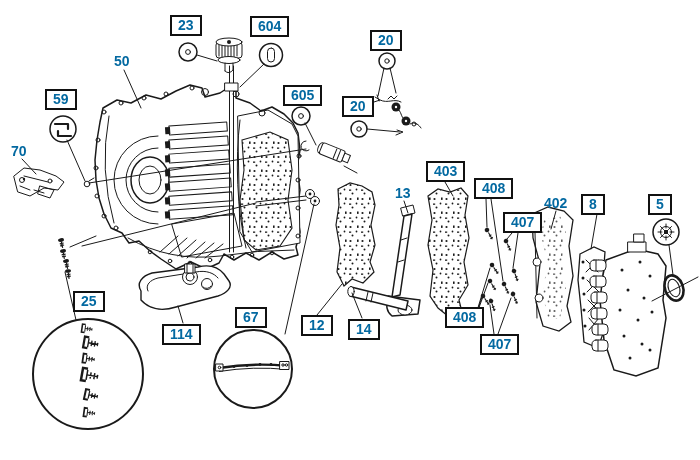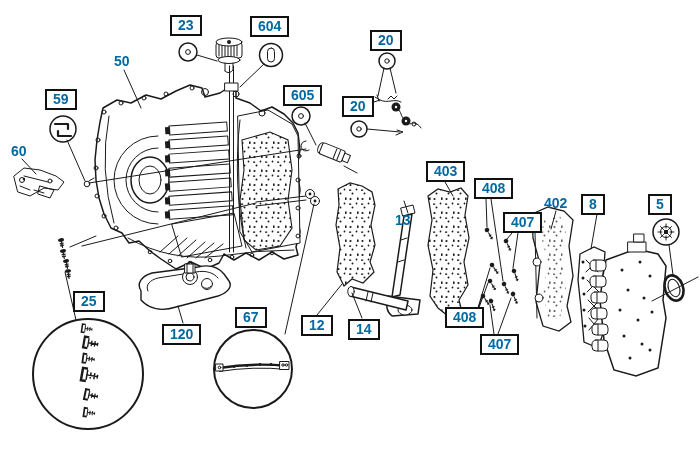--- a/index.html
+++ b/index.html
@@ -365,28 +365,28 @@
   </g>
 </svg>
 
   <div class="callout boxed" style="left:170px;top:15px;">23</div>
   <div class="callout boxed" style="left:250px;top:16px;">604</div>
   <div class="callout boxed" style="left:283px;top:85px;">605</div>
   <div class="callout boxed" style="left:370px;top:30px;">20</div>
   <div class="callout boxed" style="left:342px;top:96px;">20</div>
   <div class="callout boxed" style="left:45px;top:89px;">59</div>
   <div class="callout plain" style="left:112px;top:53px;">50</div>
-  <div class="callout plain" style="left:9px;top:143px;">60</div>
-  <div class="callout plain" style="left:393px;top:185px;margin-top:27px;">13</div>
+  <div class="callout plain" style="left:9px;top:143px;">70</div>
+  <div class="callout plain" style="left:393px;top:185px;">13</div>
   <div class="callout boxed" style="left:426px;top:161px;">403</div>
   <div class="callout boxed" style="left:474px;top:178px;">408</div>
   <div class="callout boxed" style="left:503px;top:212px;">407</div>
   <div class="callout plain" style="left:542px;top:195px;">402</div>
   <div class="callout boxed" style="left:581px;top:194px;">8</div>
   <div class="callout boxed" style="left:648px;top:194px;">5</div>
   <div class="callout boxed" style="left:445px;top:307px;">408</div>
   <div class="callout boxed" style="left:480px;top:334px;">407</div>
   <div class="callout boxed" style="left:301px;top:315px;">12</div>
   <div class="callout boxed" style="left:348px;top:319px;text-align:center;">14</div>
   <div class="callout boxed" style="left:73px;top:291px;">25</div>
-  <div class="callout boxed" style="left:162px;top:324px;">120</div>
+  <div class="callout boxed" style="left:162px;top:324px;">114</div>
   <div class="callout boxed" style="left:235px;top:307px;">67</div>
 </div>
 
 </body></html>

